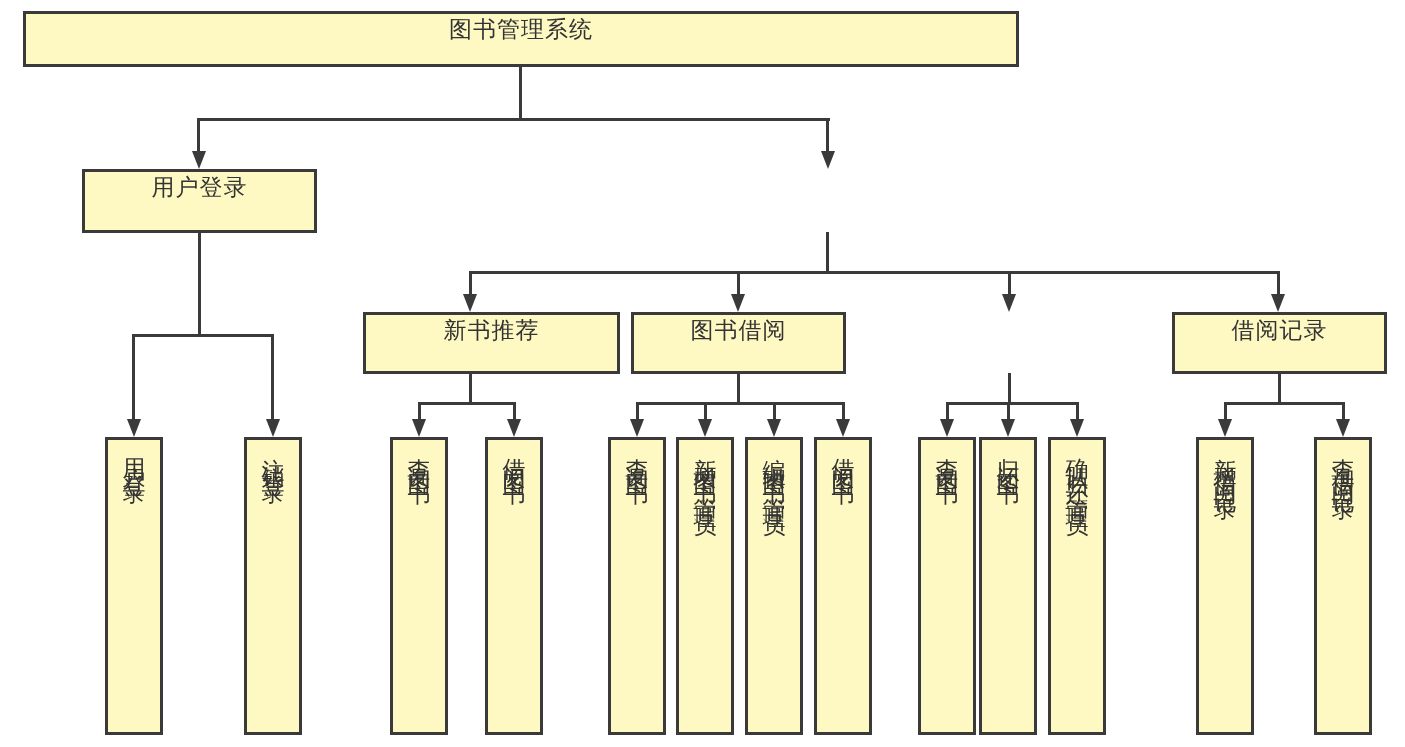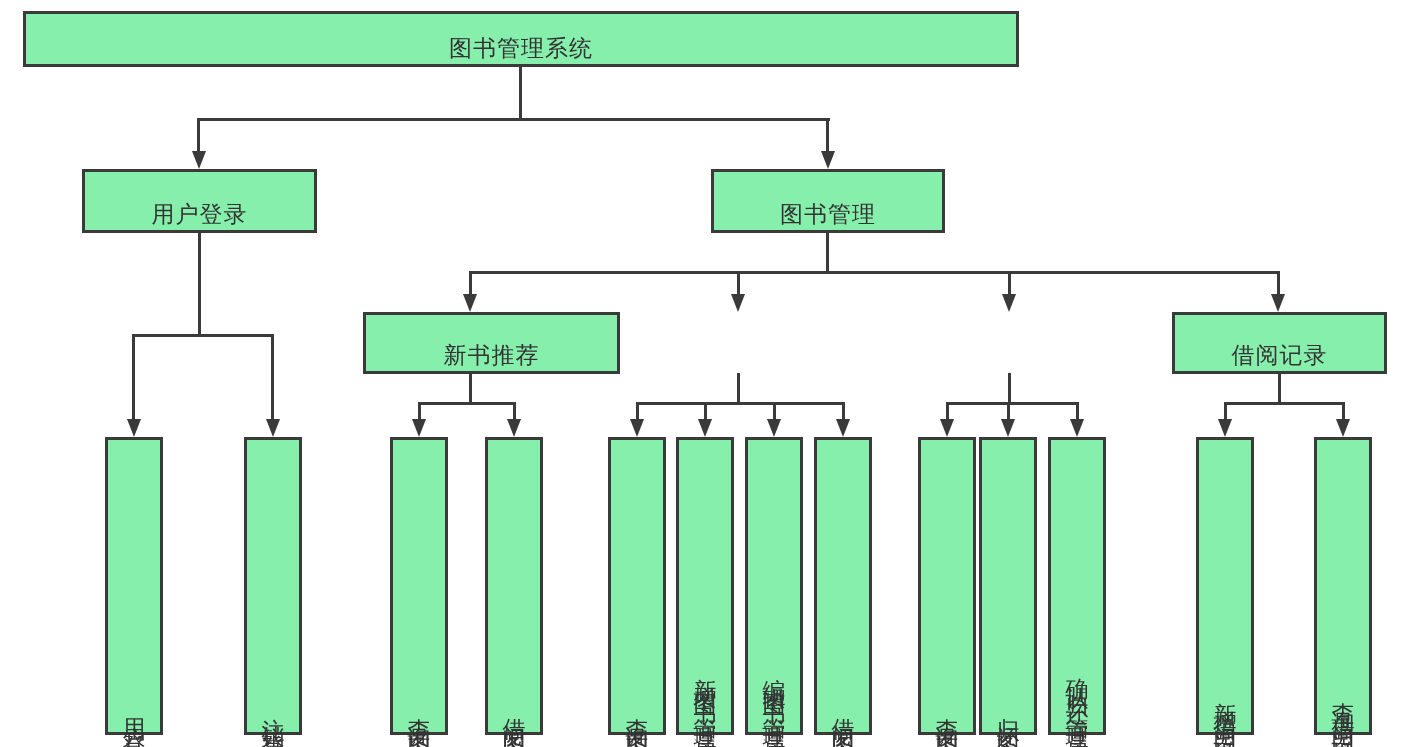--- a/index.html
+++ b/index.html
@@ -13,23 +13,23 @@
     width:1405px;height:747px;
     background:#ffffff;
     font-family:"Liberation Sans","DejaVu Sans",sans-serif;
     color:var(--text);
     overflow:hidden;
   }
   .box{
     position:absolute;
     box-sizing:border-box;
     border:3px solid var(--line);
-    background:#86efac;
+    background:#fef9c3;
     display:flex;
-    align-items:flex-end;
+    align-items:flex-start;
     justify-content:center;
   }
   .hlabel{
     font-size:23px;
     letter-spacing:1px;
     white-space:nowrap;
   }
   .leaf{ top:437px; width:58px; height:298px; }
   .vtext{
     writing-mode:vertical-rl;
@@ -69,23 +69,20 @@
   <div class="vl" style="left:519px;top:66px;height:54px;"></div>
   <div class="hl" style="left:197px;top:118px;width:633px;"></div>
   <div class="vl" style="left:197px;top:118px;height:35px;"></div>
   <div class="ah" style="left:192px;top:151px;"></div>
   <div class="vl" style="left:826px;top:118px;height:35px;"></div>
   <div class="ah" style="left:821px;top:151px;"></div>
 
   <div class="box" style="left:82px;top:169px;width:235px;height:64px;">
     <span class="hlabel">用户登录</span>
   </div>
-  <div class="box" style="left:711px;top:169px;width:234px;height:64px;">
-    <span class="hlabel">图书管理</span>
-  </div>
 
   <div class="vl" style="left:198px;top:232px;height:104px;"></div>
   <div class="hl" style="left:132px;top:334px;width:141px;"></div>
   <div class="vl" style="left:132px;top:334px;height:88px;"></div>
   <div class="ah" style="left:127px;top:419px;"></div>
   <div class="vl" style="left:271px;top:334px;height:88px;"></div>
   <div class="ah" style="left:266px;top:419px;"></div>
 
   <div class="vl" style="left:826px;top:232px;height:42px;"></div>
   <div class="hl" style="left:469px;top:271px;width:810px;"></div>
@@ -93,20 +90,23 @@
   <div class="ah" style="left:463px;top:294px;"></div>
   <div class="vl" style="left:737px;top:271px;height:25px;"></div>
   <div class="ah" style="left:731px;top:294px;"></div>
   <div class="vl" style="left:1008px;top:271px;height:25px;"></div>
   <div class="ah" style="left:1002px;top:294px;"></div>
   <div class="vl" style="left:1277px;top:271px;height:25px;"></div>
   <div class="ah" style="left:1271px;top:294px;"></div>
 
   <div class="box" style="left:363px;top:312px;width:257px;height:62px;">
     <span class="hlabel">新书推荐</span>
+  </div>
+  <div class="box" style="left:631px;top:312px;width:215px;height:62px;">
+    <span class="hlabel">图书借阅</span>
   </div>
   <div class="box" style="left:1172px;top:312px;width:215px;height:62px;">
     <span class="hlabel">借阅记录</span>
   </div>
 
   <div class="vl" style="left:469px;top:373px;height:32px;"></div>
   <div class="hl" style="left:418px;top:402px;width:98px;"></div>
   <div class="vl" style="left:418px;top:402px;height:20px;"></div>
   <div class="ah" style="left:412px;top:419px;"></div>
   <div class="vl" style="left:513px;top:402px;height:20px;"></div>

